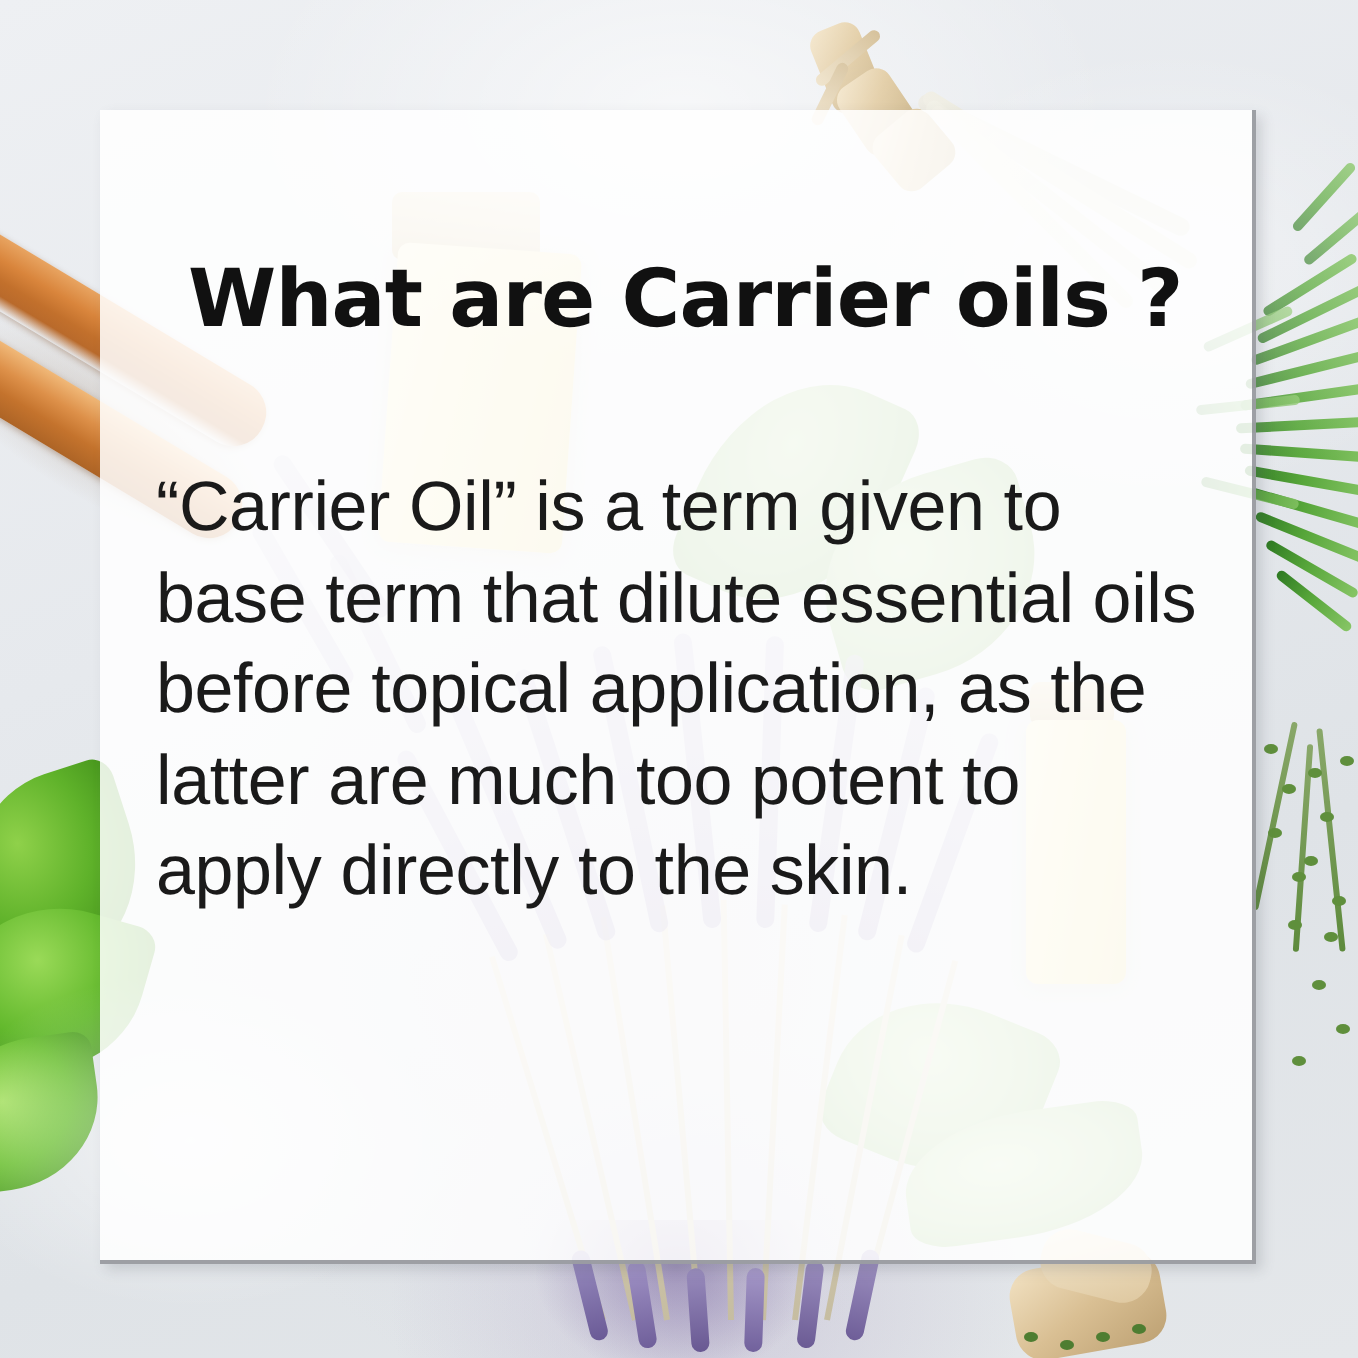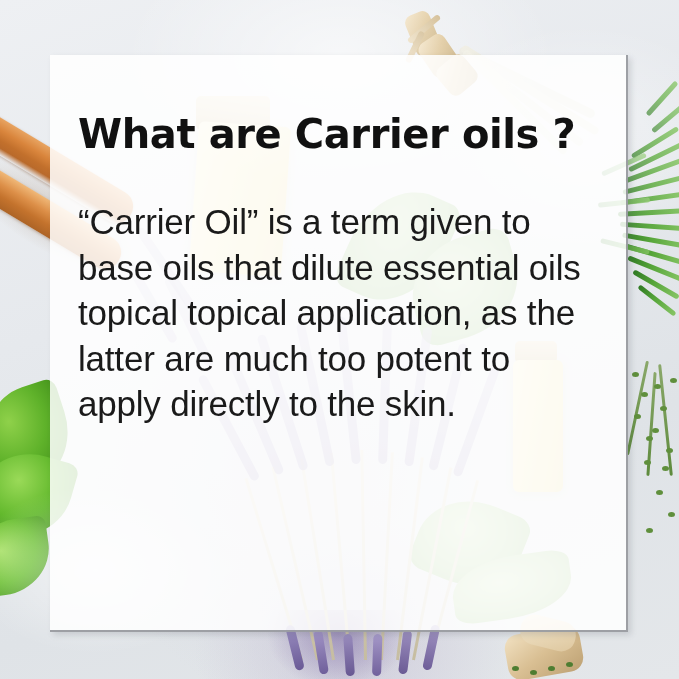--- a/index.html
+++ b/index.html
@@ -157,21 +157,21 @@
   .card-text {
     position: absolute;
     left: 50px;
     top: 55px;
     width: 578px;
     height: 577px;
     box-sizing: border-box;
     padding: 0 26px 0 28px;
   }
   .title {
-    margin: 0;
+    margin: 16px;
     padding-top: 58px;
     font-family: "DejaVu Sans", "Liberation Sans", sans-serif;
     font-size: 40px;
     font-weight: 800;
     letter-spacing: -0.4px;
     color: #111111;
     line-height: 1.05;
     white-space: nowrap;
   }
   .body-text {
@@ -327,16 +327,16 @@
       <div class="thyme-leaf" style="left:548px; top:666px; background:#4e7d31;"></div>
       <div class="thyme-leaf" style="left:566px; top:662px; background:#4e7d31;"></div>
     </div>
 
   </div>
 
   <div class="card"></div>
 
   <div class="card-text">
     <h1 class="title">What are Carrier oils ?</h1>
-    <p class="body-text">“Carrier Oil” is a term given to base oils that dilute essential oils topical topical application, as the latter are much too potent to apply directly to the skin.</p>
+    <p class="body-text">“Carrier Oil” is a term given to base term that dilute essential oils before topical application, as the latter are much too potent to apply directly to the skin.</p>
   </div>
 
 </div>
 
 </body></html>

